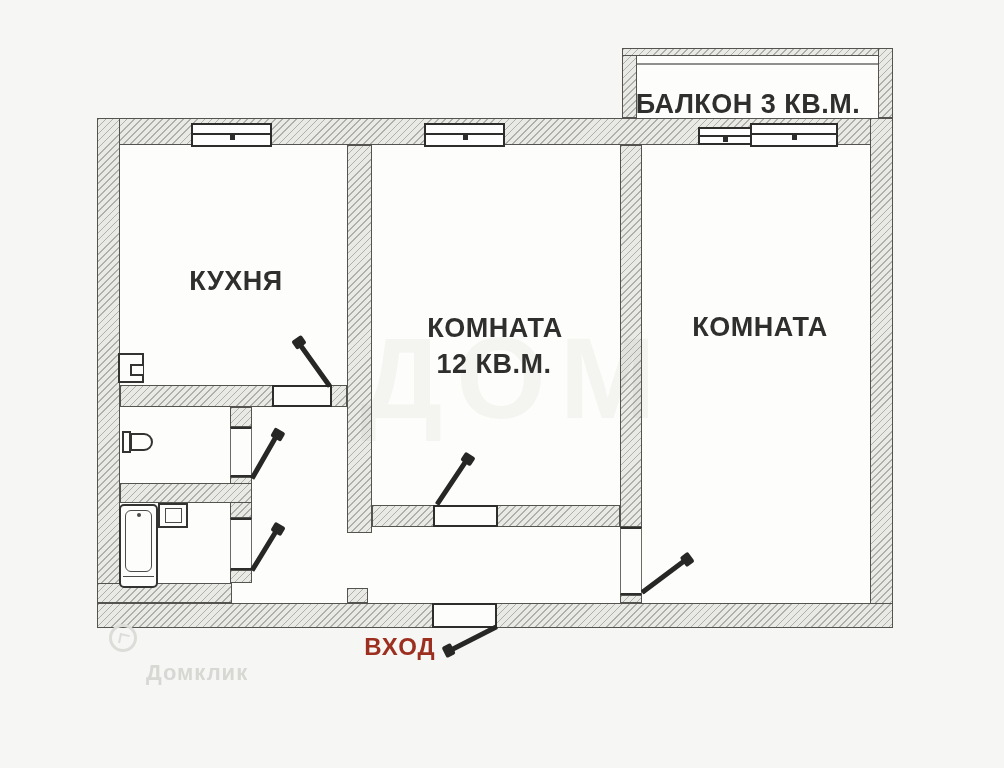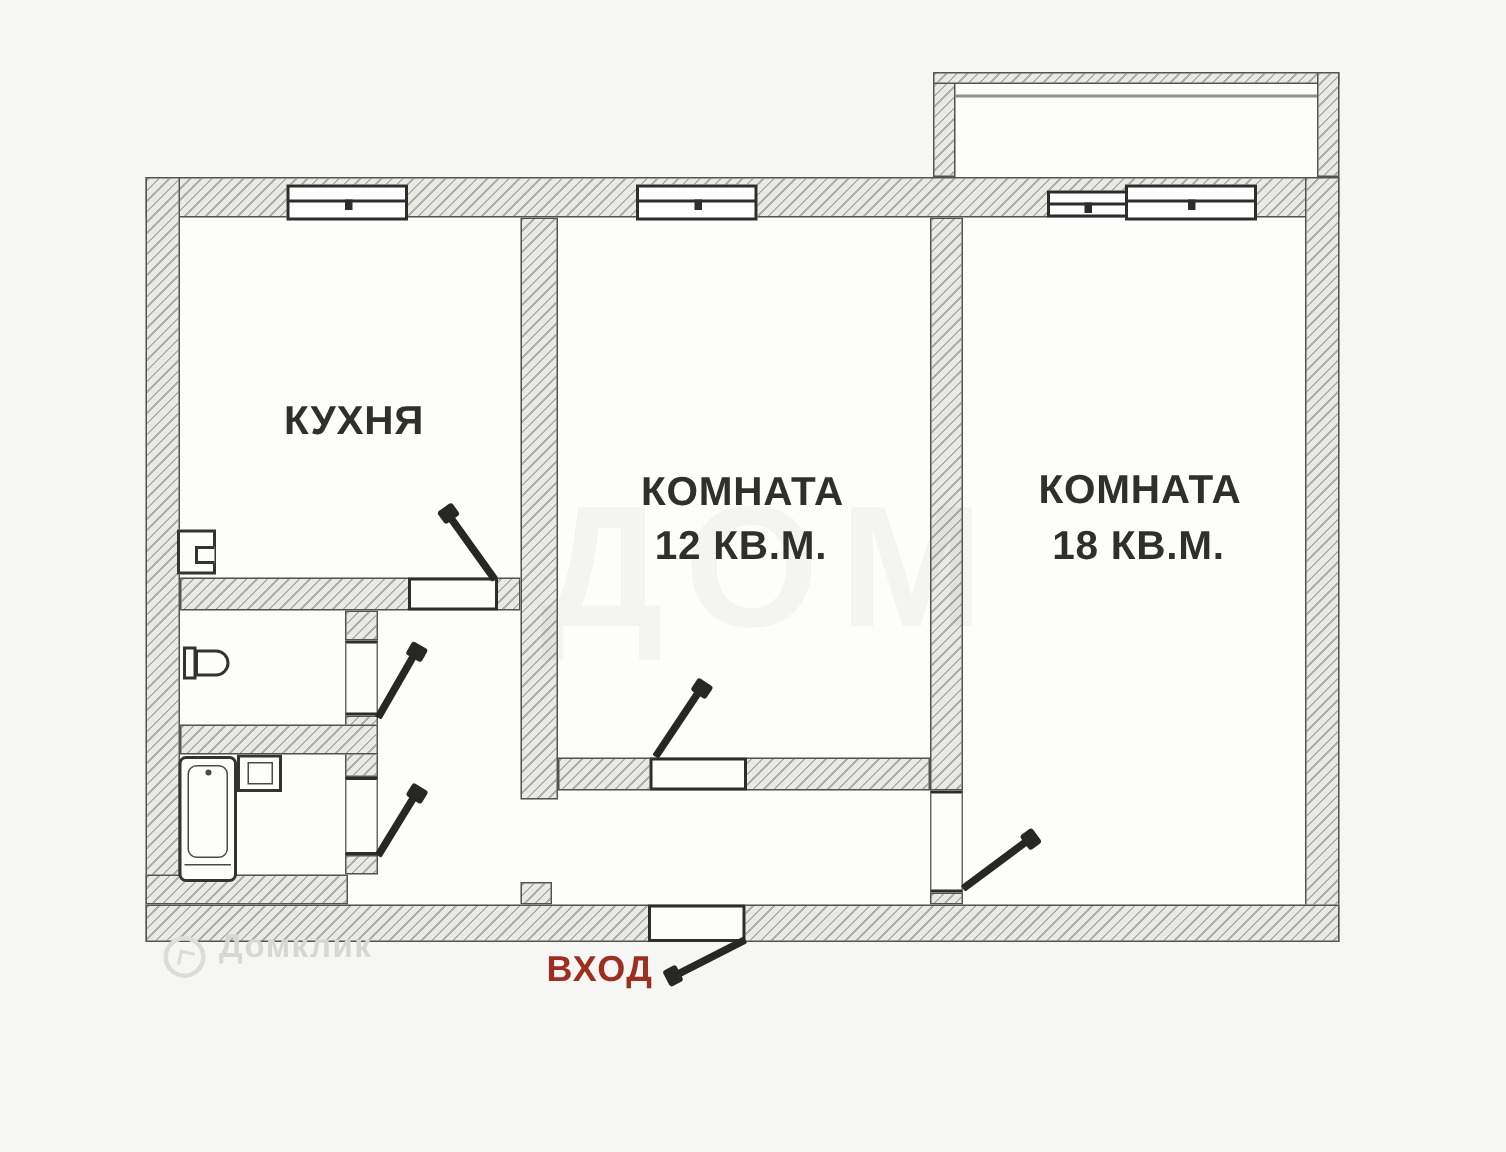--- a/index.html
+++ b/index.html
@@ -124,21 +124,21 @@
   </div>
 
   <div class="wm-faint" style="left:515px;top:378px;">ДОМ</div>
 
   <div class="lbl" style="left:236px;top:243px;margin-top:38px;">КУХНЯ</div>
 
   <div class="lbl" style="left:495px;top:328px;">КОМНАТА</div>
   <div class="lbl" style="left:494px;top:364px;">12 КВ.М.</div>
 
   <div class="lbl" style="left:760px;top:327px;">КОМНАТА</div>
-  <div class="lbl" style="left:759px;top:364px;">18 КВ.М.</div>
 
+  <div class="lbl" style="left:748px;top:104px;">БАЛКОН 3 КВ.М.</div>
 
   <div class="lbl lbl-entrance" style="left:400px;top:647px;">ВХОД</div>
 
   <div class="wm-circle" style="left:109px;top:624px;"></div>
-  <div class="wm-text" style="left:146px;top:618px;">Домклик</div>
+  <div class="wm-text" style="left:146px;top:660px;">Домклик</div>
 
 </div>
 
 </body></html>

